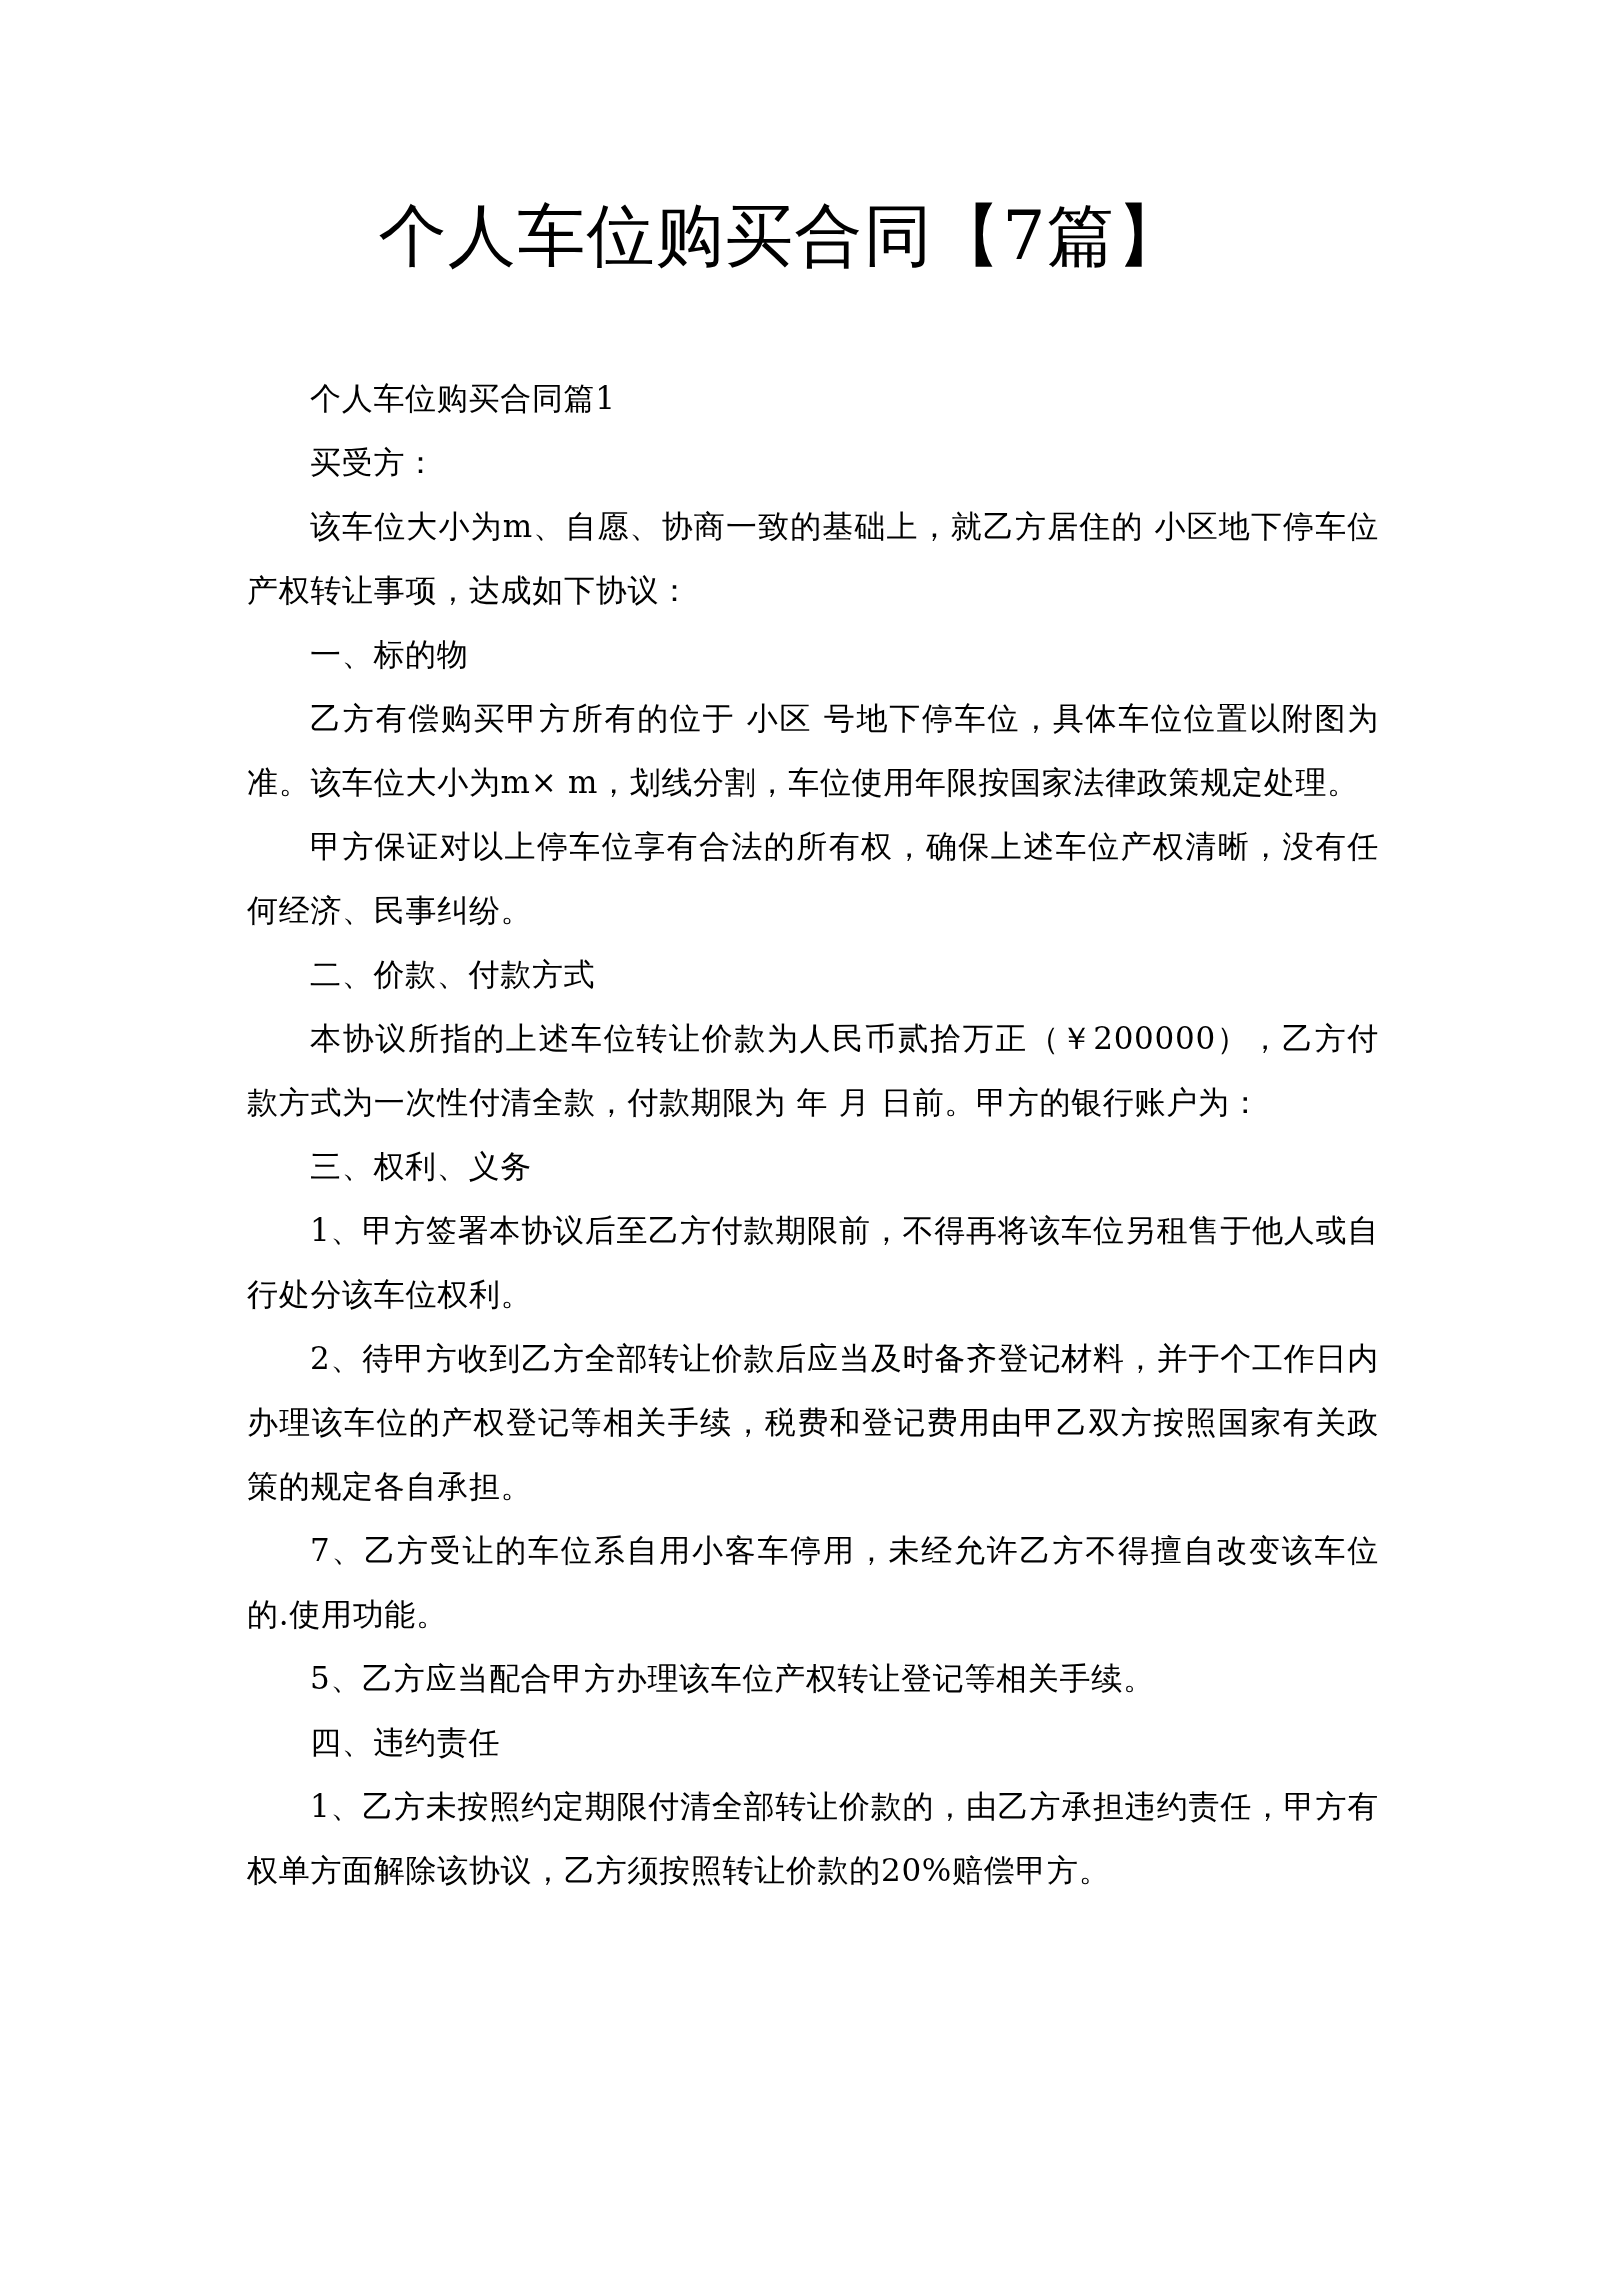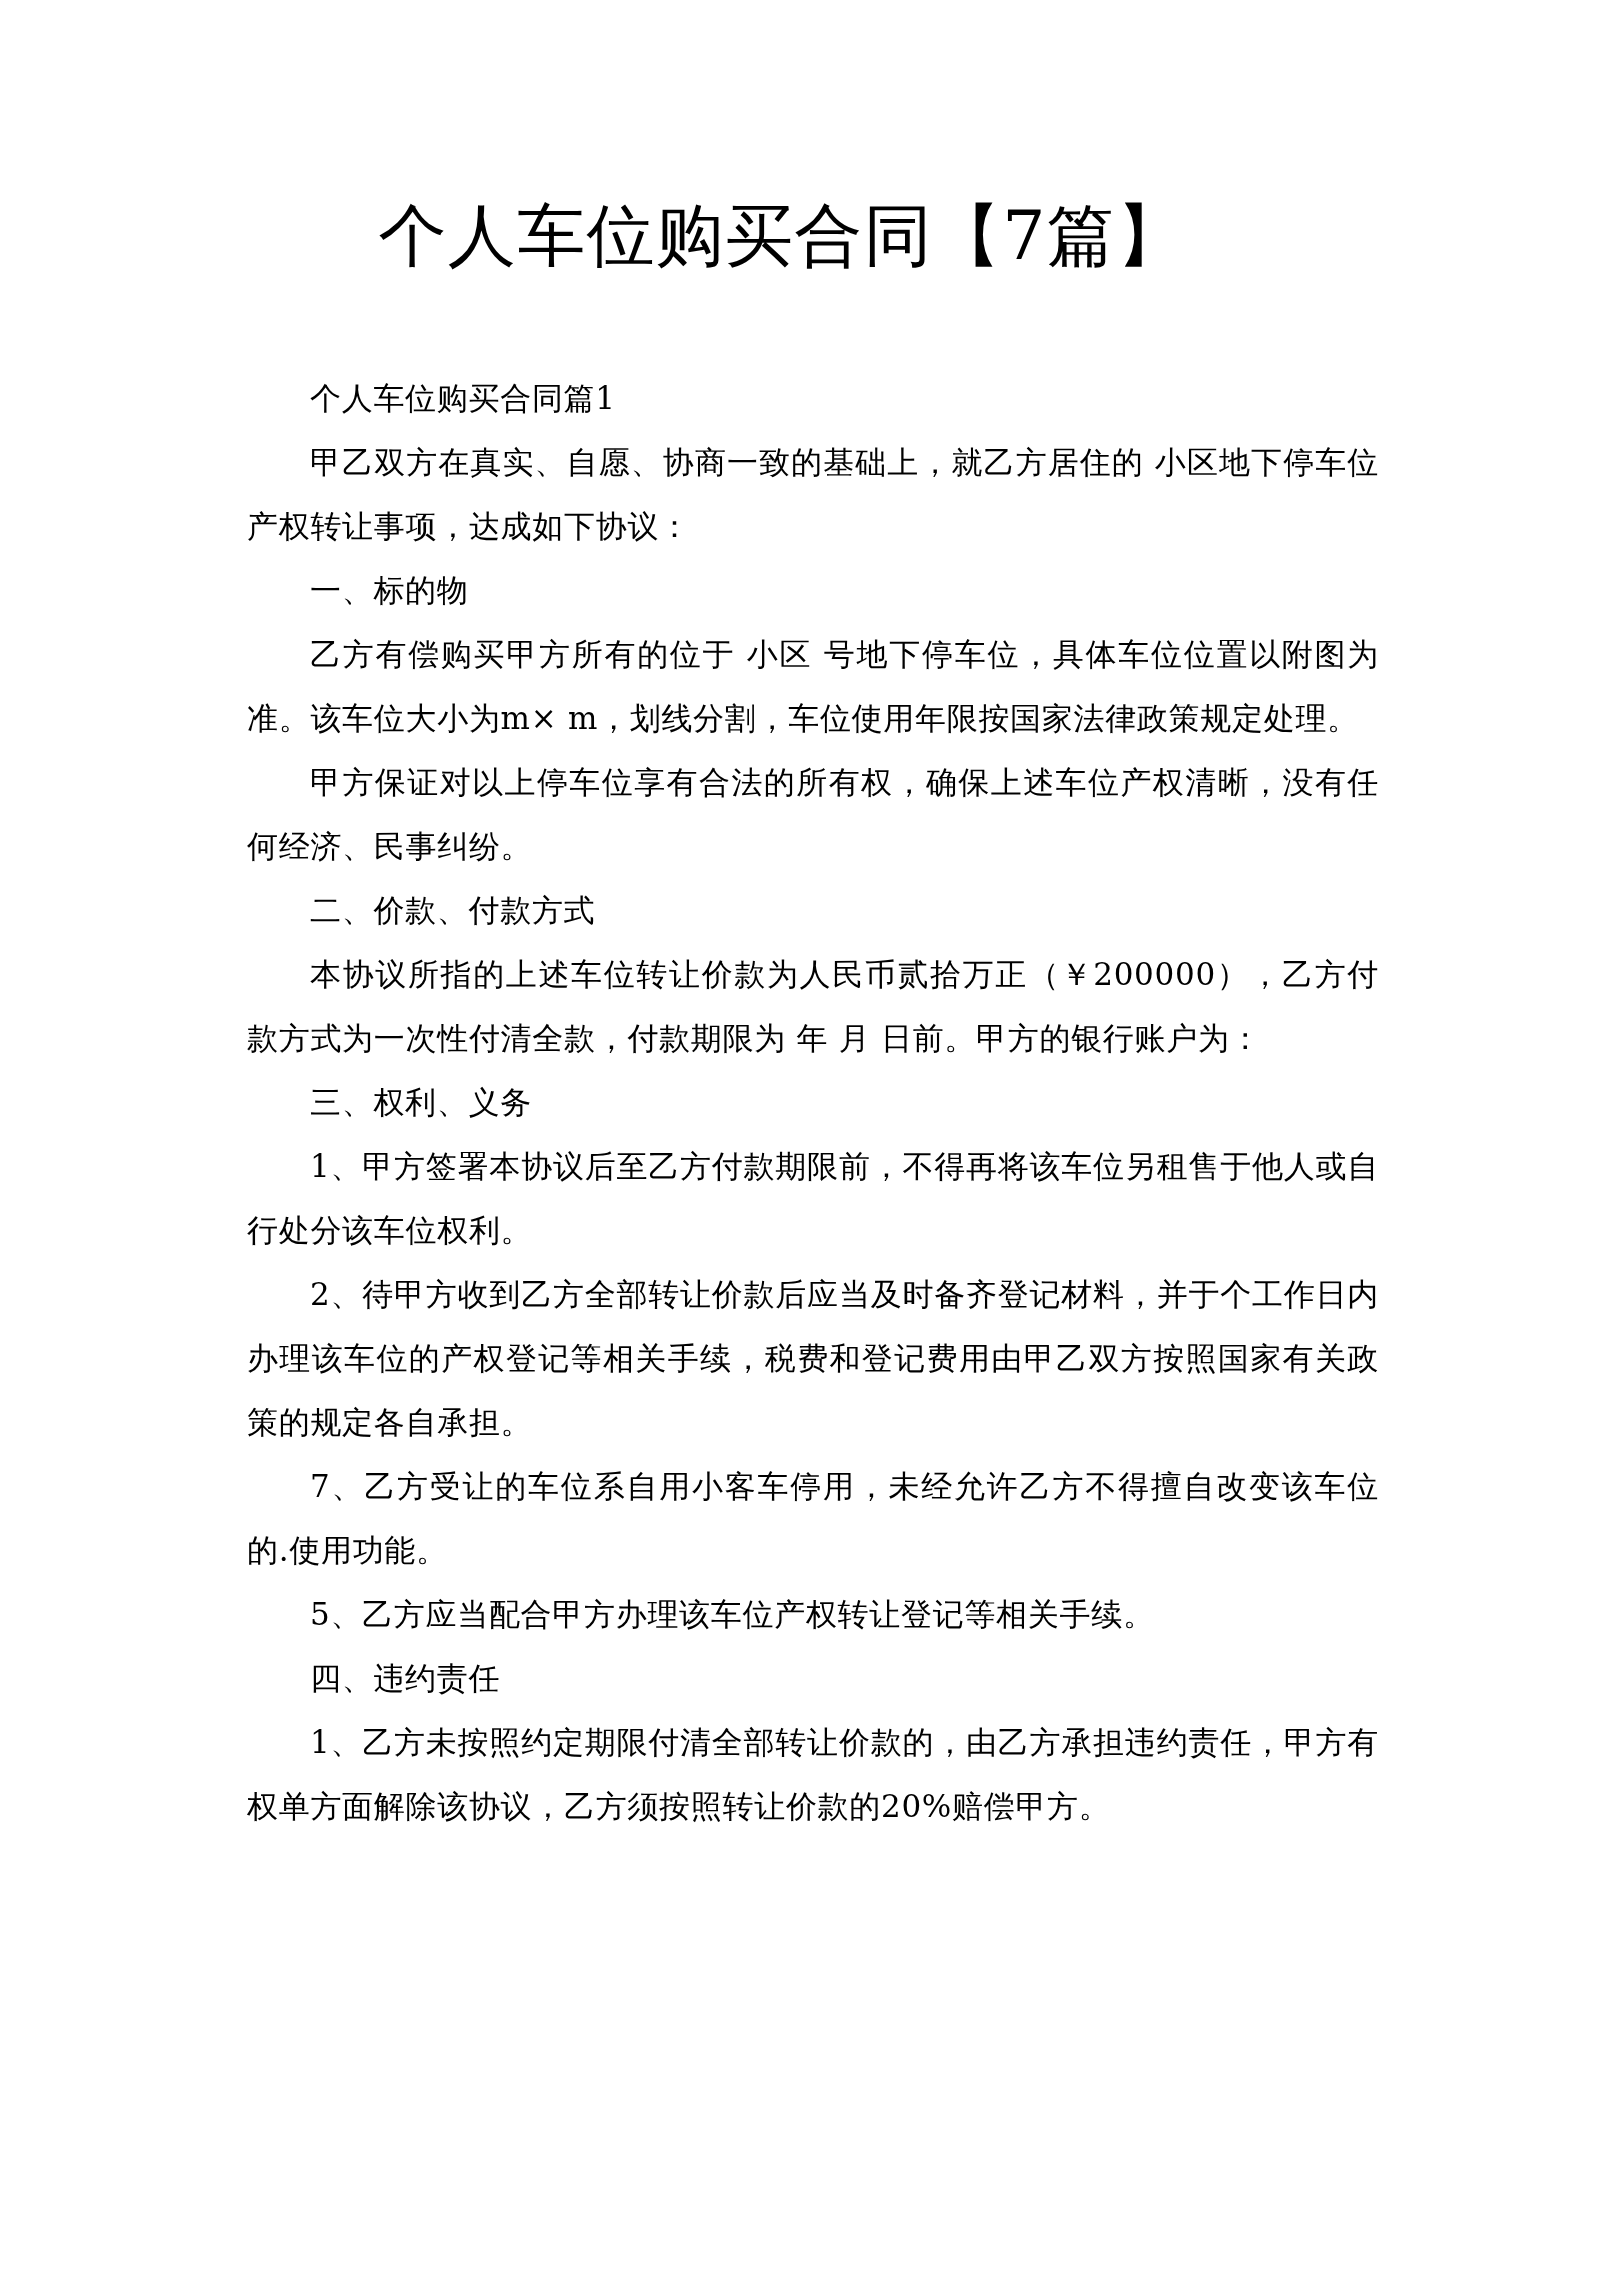--- a/index.html
+++ b/index.html
@@ -56,21 +56,22 @@
     }
   </style>
 </head>
 <body>
 
 <div class="page">
   <h1 class="title">个人车位购买合同【7篇】</h1>
 
   <div class="body">
     <p class="indent">个人车位购买合同篇1</p>
-    <p class="indent">甲乙双方在真实、自愿、协商一致的基础上，就乙方居住的 小区地下停车位产权转让事项，达成如下协议：</p>
+    <p class="indent">买受方：</p>
+    <p class="indent">该车位大小为m、自愿、协商一致的基础上，就乙方居住的 小区地下停车位产权转让事项，达成如下协议：</p>
     <p class="indent">一、标的物</p>
     <p class="indent">乙方有偿购买甲方所有的位于 小区 号地下停车位，具体车位位置以附图为准。该车位大小为m× m，划线分割，车位使用年限按国家法律政策规定处理。</p>
     <p class="indent">甲方保证对以上停车位享有合法的所有权，确保上述车位产权清晰，没有任何经济、民事纠纷。</p>
     <p class="indent">二、价款、付款方式</p>
     <p class="indent">本协议所指的上述车位转让价款为人民币贰拾万正（￥200000），乙方付款方式为一次性付清全款，付款期限为 年 月 日前。甲方的银行账户为：</p>
     <p class="indent">三、权利、义务</p>
     <p class="indent">1、甲方签署本协议后至乙方付款期限前，不得再将该车位另租售于他人或自行处分该车位权利。</p>
     <p class="indent">2、待甲方收到乙方全部转让价款后应当及时备齐登记材料，并于个工作日内办理该车位的产权登记等相关手续，税费和登记费用由甲乙双方按照国家有关政策的规定各自承担。</p>
     <p class="indent">7、乙方受让的车位系自用小客车停用，未经允许乙方不得擅自改变该车位的.使用功能。</p>
     <p class="indent">5、乙方应当配合甲方办理该车位产权转让登记等相关手续。</p>

